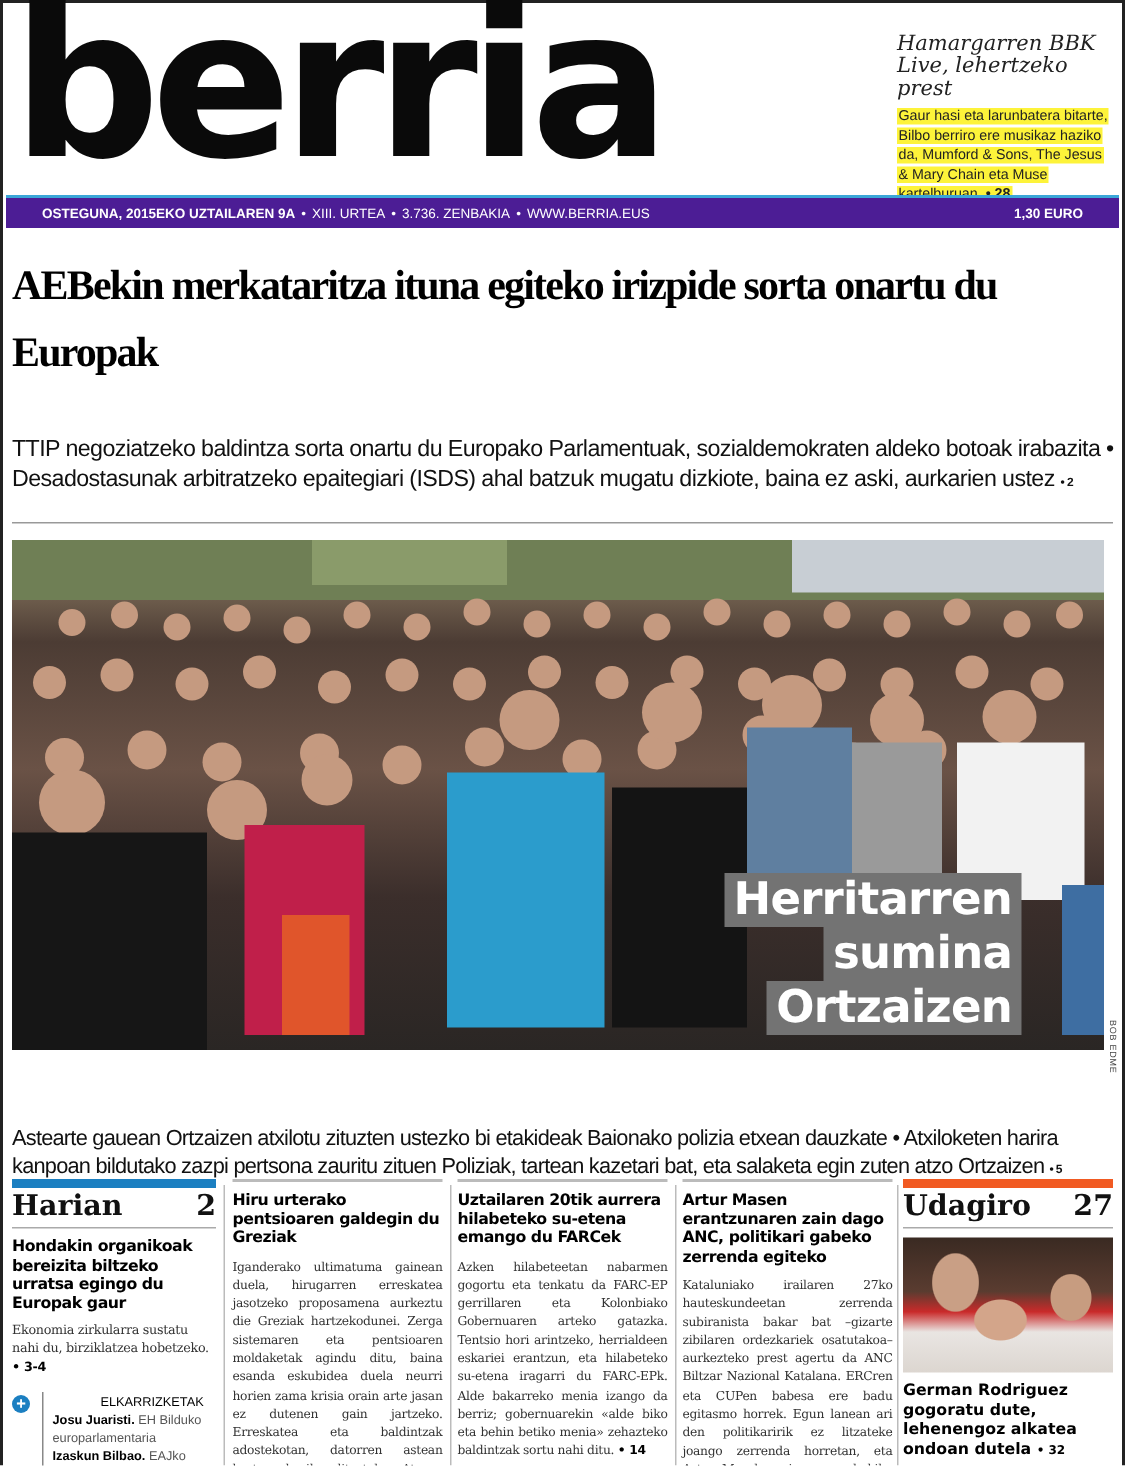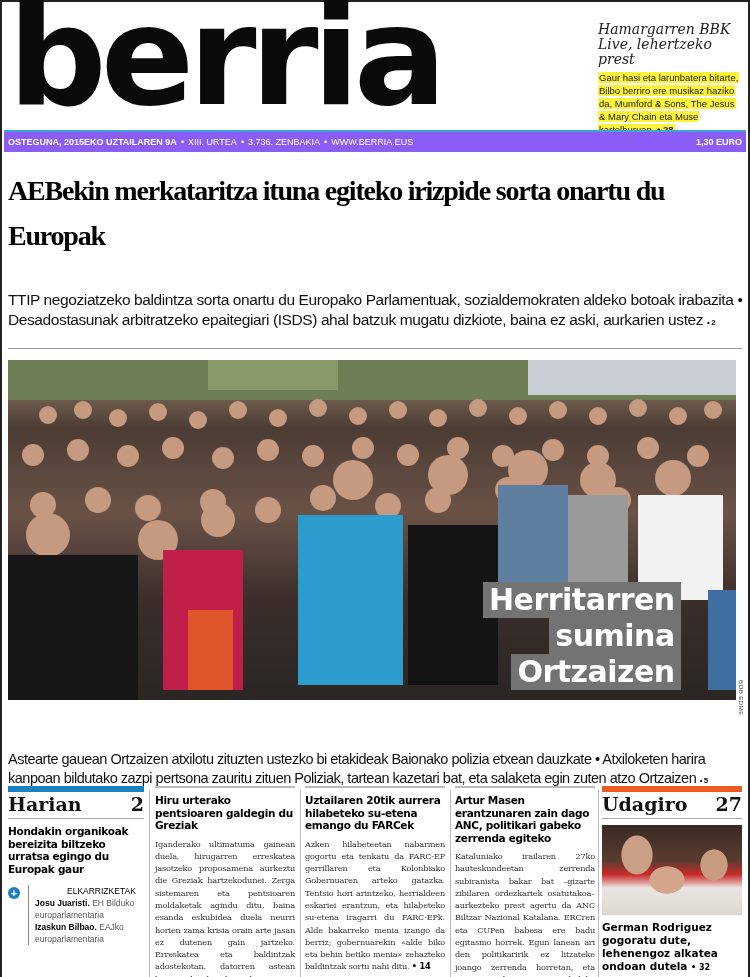--- a/index.html
+++ b/index.html
@@ -8,21 +8,21 @@
   .frame { position: absolute; left: 0; top: 0; width: 750px; height: 977px; border: 2px solid #222; border-bottom: none; }
 
   
   .logo { position: absolute; left: 8px; top: -12px; font-family: "DejaVu Sans", sans-serif; font-weight: bold; font-size: 138px; letter-spacing: -6px; line-height: 1; color: #0a0a0a; }
   .teaser { position: absolute; left: 598px; top: 22px; width: 145px; }
   .teaser-title { font-family: "DejaVu Serif", serif; font-style: italic; font-size: 14px; line-height: 15px; color: #222; }
   .teaser-body { margin-top: 4px; font-family: Liberation Sans, sans-serif; font-size: 9.5px; line-height: 13px; color: #222; }
   .teaser-body span.hl { background: #fdf33a; box-decoration-break: clone; -webkit-box-decoration-break: clone; padding: 0 1px; }
   .teaser-body b { font-weight: bold; }
 
-  .dateband { position: absolute; left: 4px; top: 130px; width: 742px; height: 22px; background: #8b5cf6; border-top: 2px solid #3aa6d8; color: #fff; font-size: 9px; display: flex; align-items: center; padding: 0 4px; }
+  .dateband { position: absolute; left: 4px; top: 130px; width: 742px; height: 22px; background: #4c1d95; border-top: 2px solid #3aa6d8; color: #fff; font-size: 9px; display: flex; align-items: center; padding: 0 24px; }
   .dateband .bold { font-weight: bold; }
   .dateband .sep { margin: 0 4px; }
   .dateband .price { margin-left: auto; font-weight: bold; }
 
   
   .headline { position: absolute; left: 8px; top: 168px; width: 740px; font-family: "Liberation Serif", serif; font-weight: bold; font-size: 28px; line-height: 45px; letter-spacing: -1.2px; color: #000; }
   .deck { position: absolute; left: 8px; top: 290px; width: 740px; font-family: "Liberation Sans", sans-serif; font-size: 15.5px; line-height: 20px; letter-spacing: -0.4px; color: #111; }
   .deck .pg { font-size: 8px; font-weight: bold; }
   .rule { position: absolute; left: 8px; top: 348px; width: 734px; height: 1px; background: #999; }
 
@@ -179,20 +179,24 @@
   <span class="pg">• 5</span>
 </div>
 
 <div class="col" style="left:8px; width:136px;">
   <div class="bar-blue"></div>
   <div class="sec-head">
     <span>Harian</span>
     <span>2</span>
   </div>
   <div class="h-small">Hondakin organikoak bereizita biltzeko urratsa egingo du Europak gaur</div>
+  <div class="body-serif" style="text-align:left; font-size:8.5px;">
+    <span>Ekonomia zirkularra sustatu nahi du, birziklatzea hobetzeko.</span>
+    <span class="pgref">• 3-4</span>
+  </div>
   <div class="interviews">
     <div class="plus">+</div>
     <div class="int-body">
       <div class="lbl">ELKARRIZKETAK</div>
       <div><span class="nm">Josu Juaristi.</span> <span>EH Bilduko europarlamentaria</span></div>
       <div><span class="nm">Izaskun Bilbao.</span> <span>EAJko europarlamentaria</span></div>
     </div>
   </div>
 </div>
 

